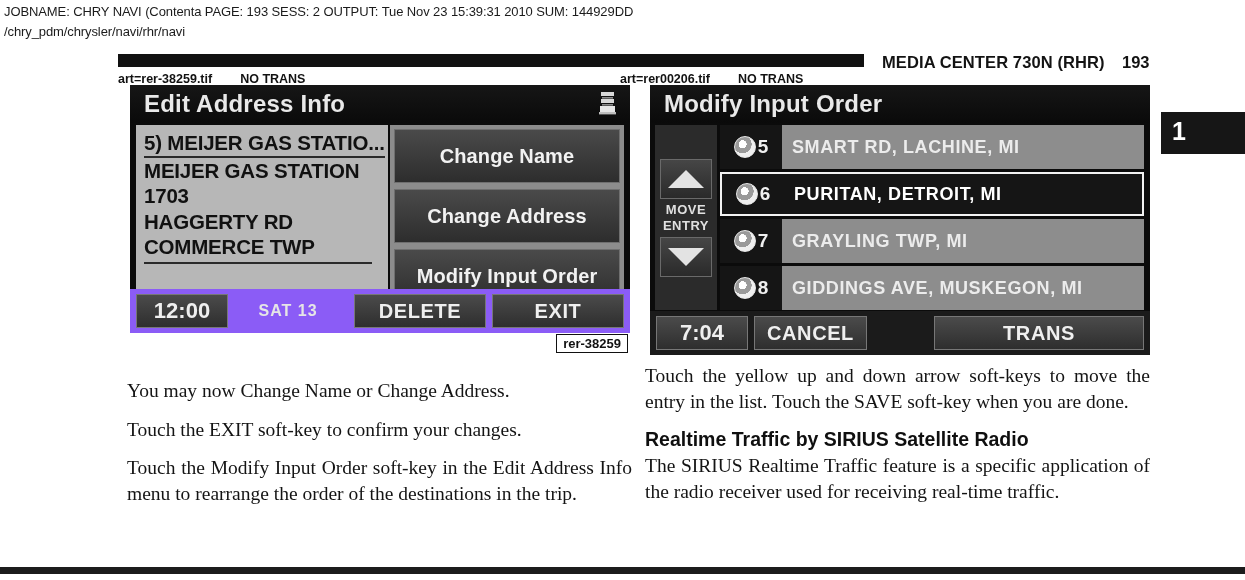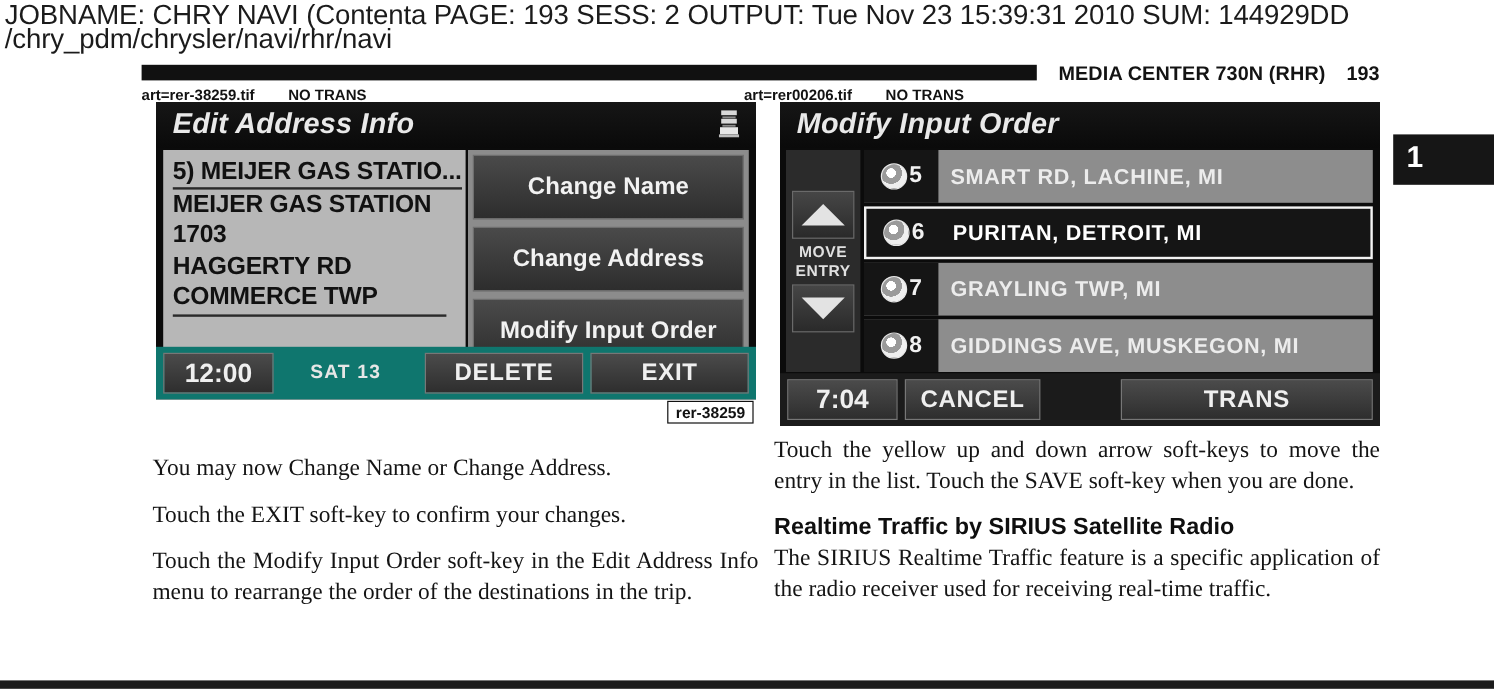--- a/index.html
+++ b/index.html
@@ -8,21 +8,21 @@
     background: #ffffff;
     font-family: "Liberation Serif", serif;
     overflow: hidden;
   }
   .page { position: relative; width: 1245px; height: 580px; }
 
   
   .jobhdr {
     position: absolute; left: 4px; top: 2px;
     font-family: "Liberation Sans", sans-serif;
-    font-size: 23px; color: #1b1b1b; line-height: 20px;
+    font-size: 13px; color: #1b1b1b; line-height: 20px;
     white-space: nowrap; letter-spacing: -0.1px;
   }
   .jobhdr .l2 { display: block; }
 
   
   .runbar {
     position: absolute; left: 118px; top: 54px;
     width: 746px; height: 13px; background: #111111;
   }
   .runtitle {
@@ -65,21 +65,20 @@
     background: #0b0b0b;
     overflow: hidden;
   }
   .shot-left  { left: 130px; top: 85px; width: 500px; height: 270px; }
   .shot-right { left: 650px; top: 85px; width: 500px; height: 270px; }
 
   .scr-title {
     position: absolute; left: 0; top: 0; right: 0; height: 38px;
     background: linear-gradient(#161616, #0a0a0a);
     font-family: "Liberation Sans", sans-serif;
-    font-style: italic;
   }
   .scr-title .t {
     position: absolute; left: 14px; top: 5px;
     font-size: 24px; font-weight: bold; color: #e9e9e9;
     letter-spacing: 0.2px;
   }
   .list-icon {
     position: absolute; right: 14px; top: 6px; width: 17px; height: 26px;
   }
 
@@ -110,21 +109,21 @@
     border: 1px solid #6f6f6f;
     display: flex; align-items: center; justify-content: center;
     font-family: "Liberation Sans", sans-serif;
     font-size: 20px; font-weight: bold; color: #f2f2f2;
     letter-spacing: 0.1px;
   }
 
   
   .botbar {
     position: absolute; left: 0; bottom: 22px; width: 100%; height: 44px;
-    background: #0f766e;
+    background: #8b5cf6;
     display: flex; align-items: center; padding: 0 6px;
     font-family: "Liberation Sans", sans-serif;
   }
   .clockbox {
     width: 92px; height: 34px;
     background: linear-gradient(#4b4b4b, #2e2e2e);
     border: 1px solid #777;
     display: flex; align-items: center; justify-content: center;
     font-size: 22px; font-weight: bold; color: #efefef;
   }

